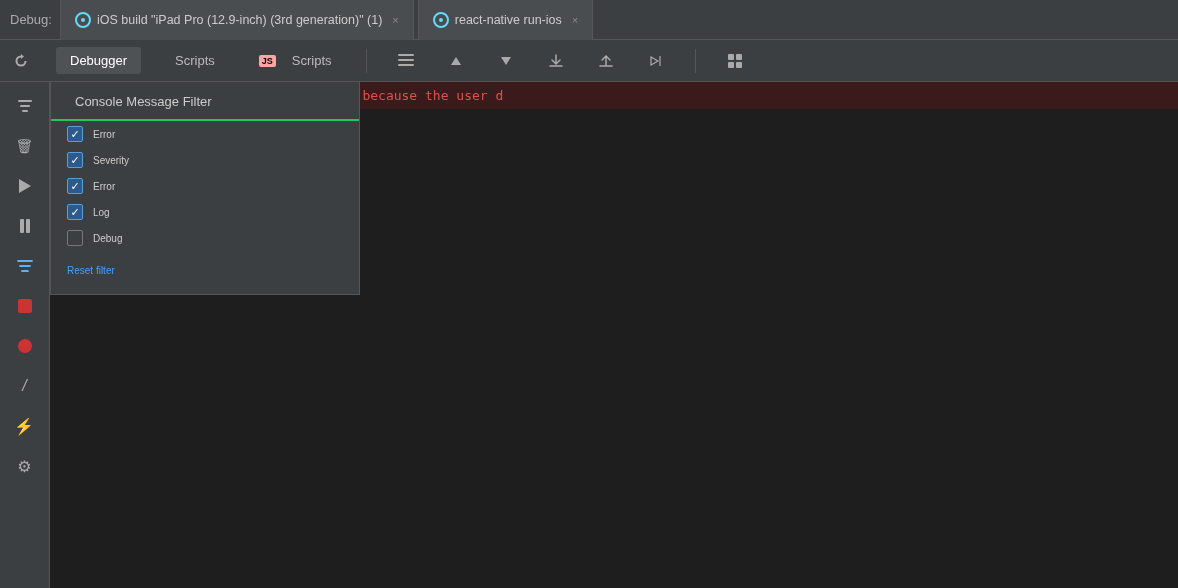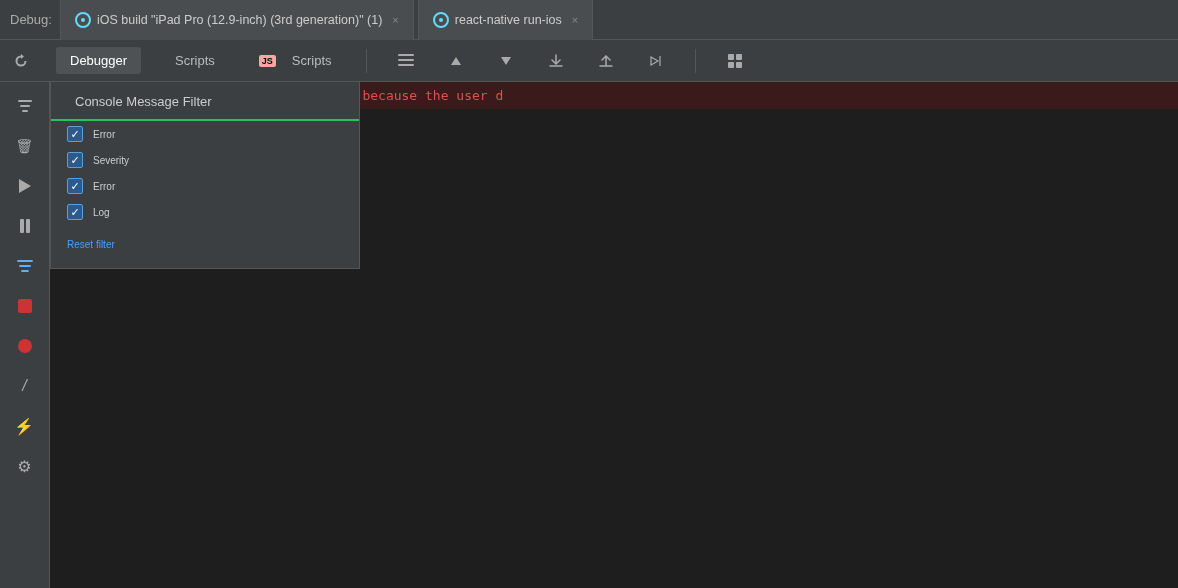--- a/index.html
+++ b/index.html
@@ -398,17 +398,23 @@
 
       
       <div class="filter-item">
         <div class="checkbox checked">
           <span class="checkbox-check">✓</span>
         </div>
         <span class="filter-label">Log</span>
       </div>
 
       
+      <div class="filter-item">
+        <div class="checkbox unchecked">
+          <span class="checkbox-check"></span>
+        </div>
+        <span class="filter-label">Debug</span>
+      </div>
 
       <span class="reset-filter-btn">Reset filter</span>
     </div>
   </div>
 </div>
 
 </body></html>

